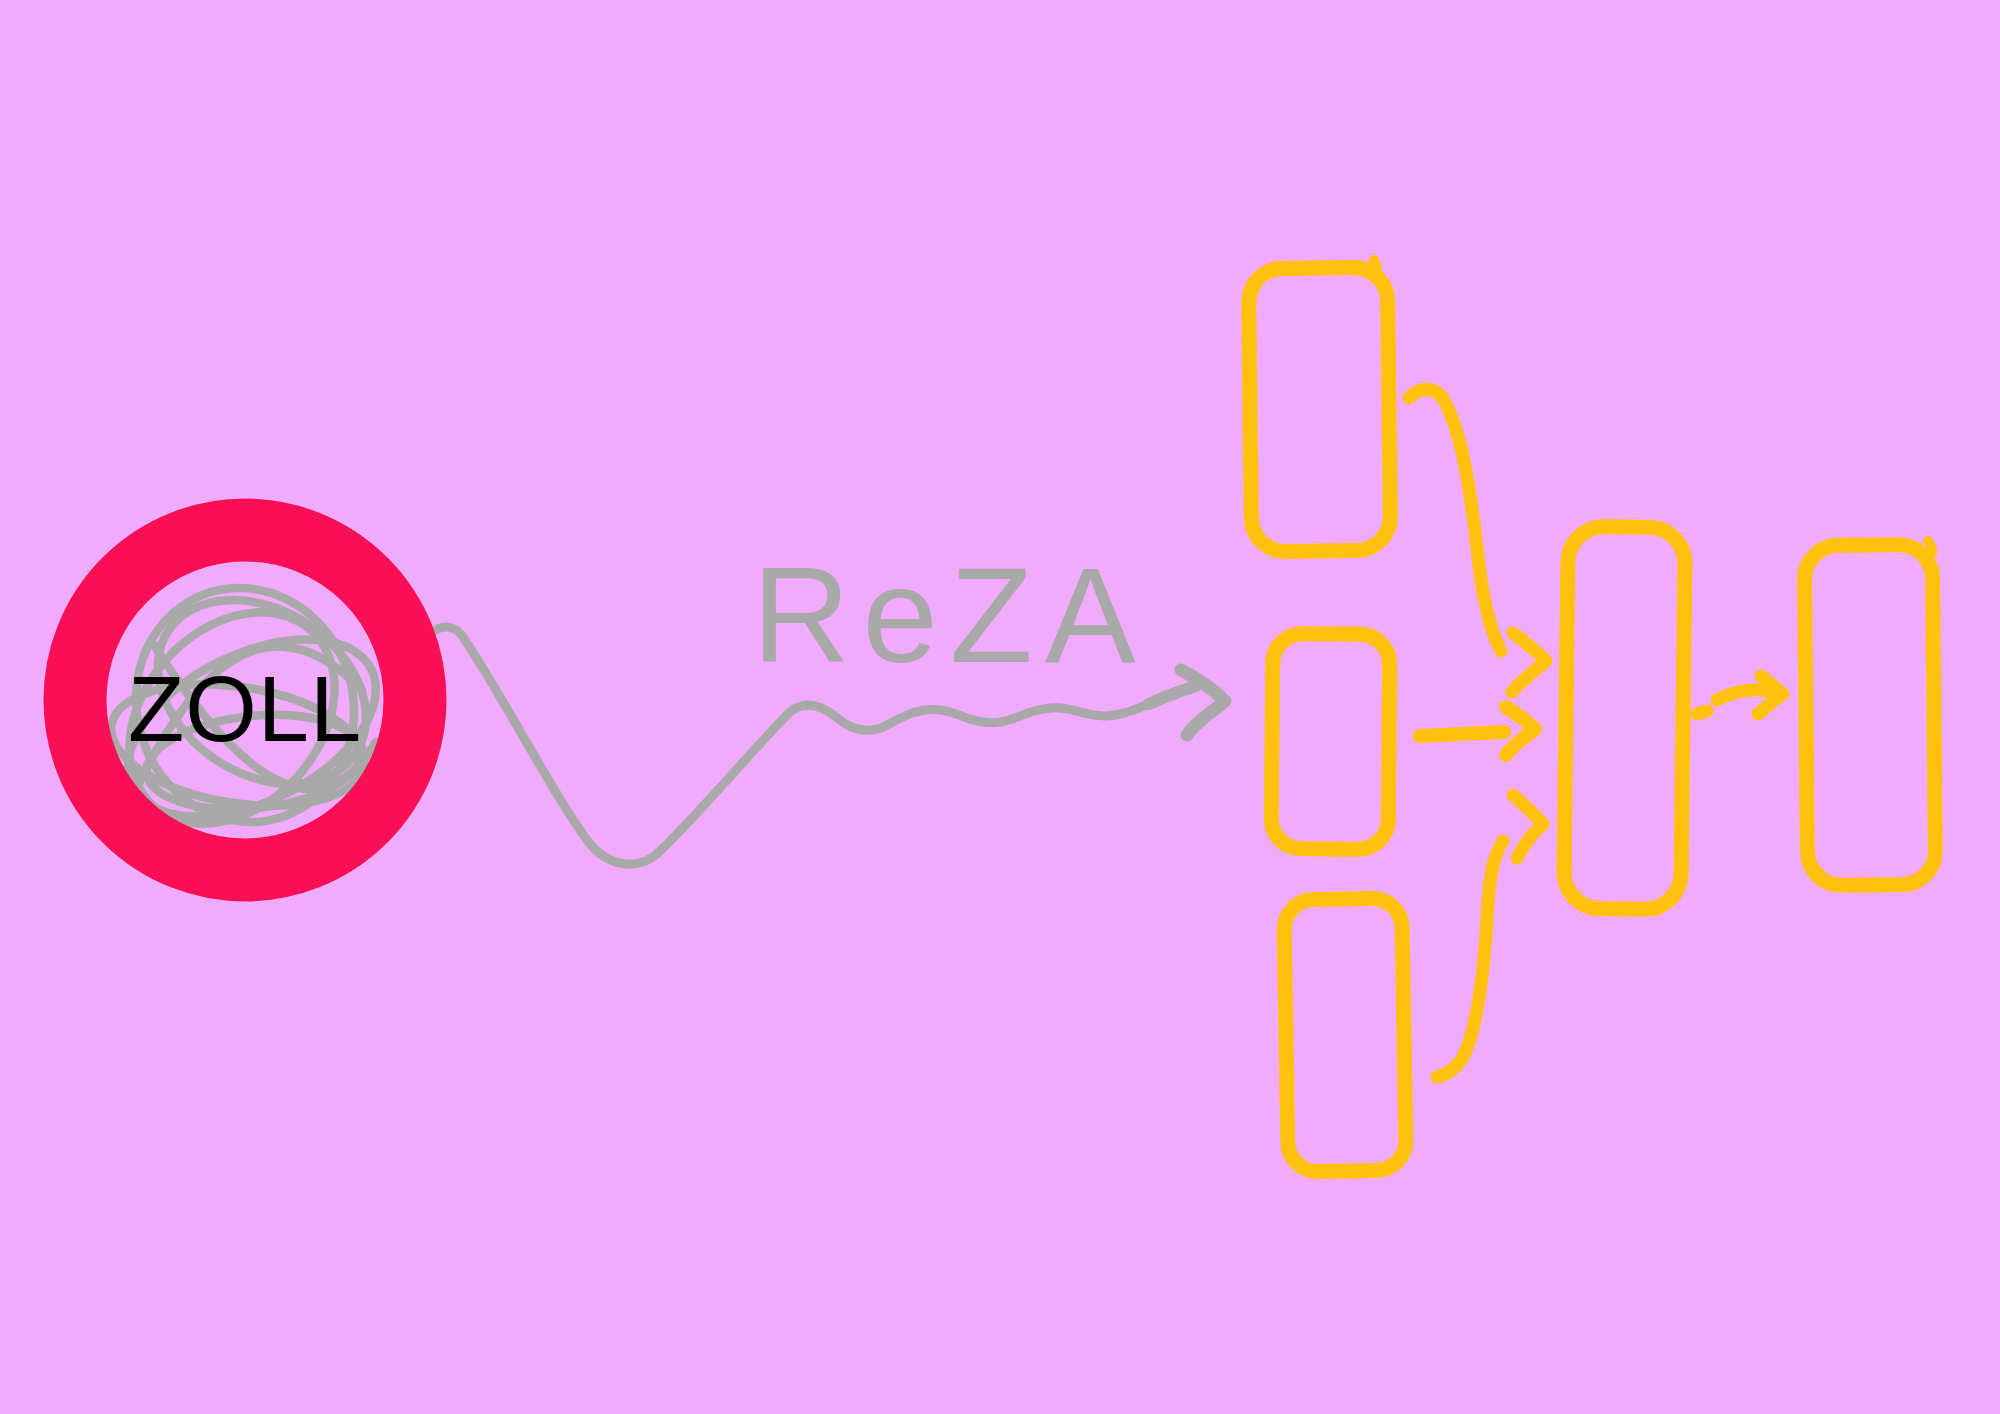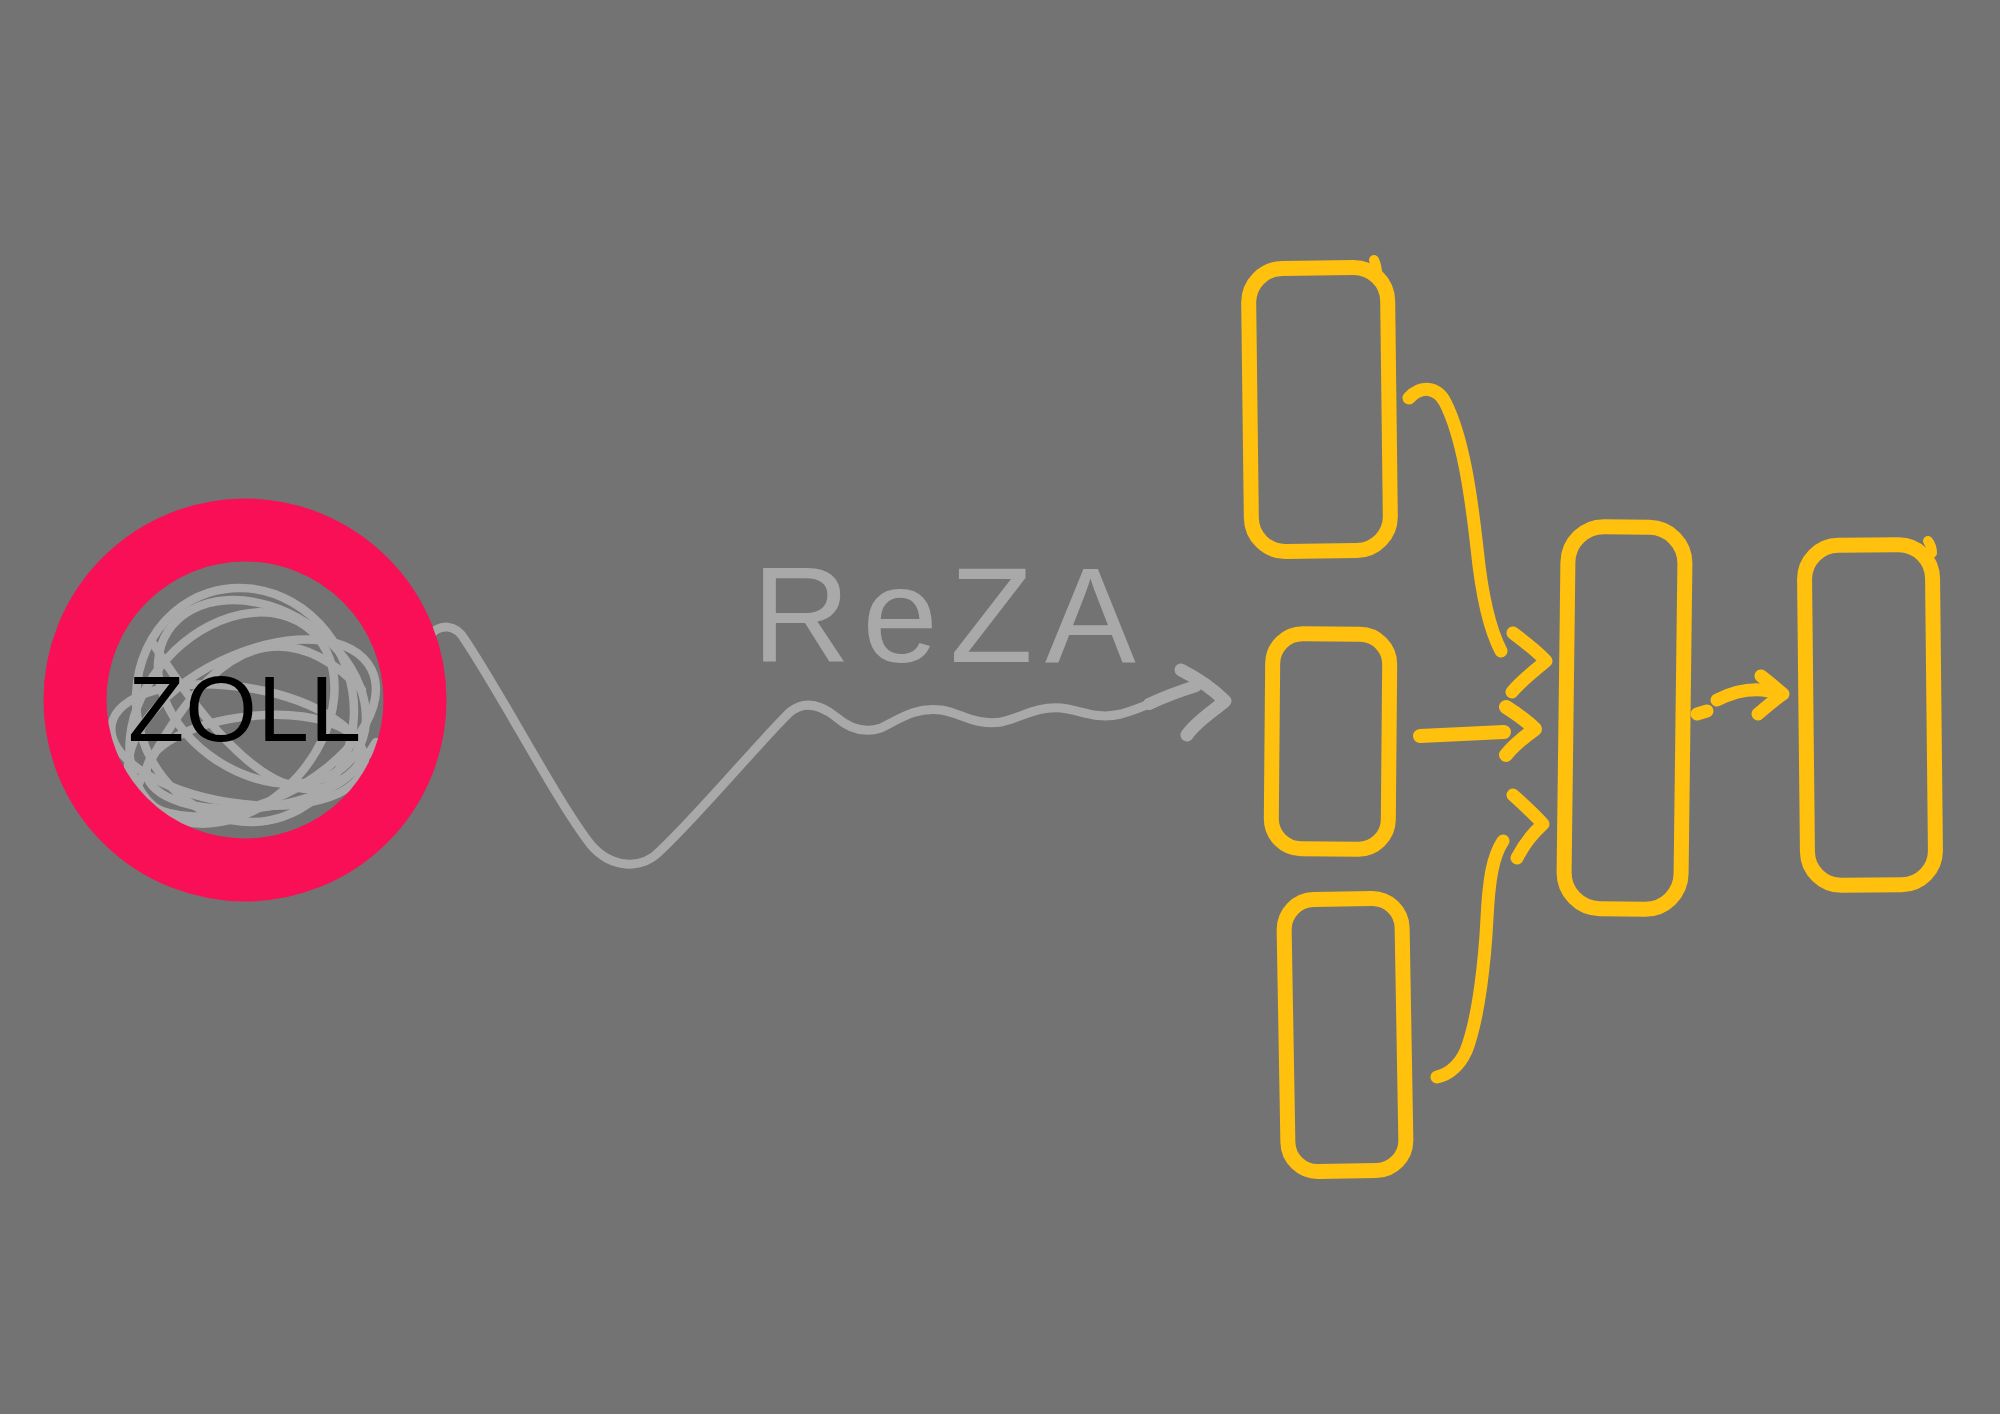--- a/index.html
+++ b/index.html
@@ -4,21 +4,21 @@
 <style>
   html, body {
     margin: 0;
     padding: 0;
     background: #ffffff;
   }
   .canvas {
     position: relative;
     width: 2000px;
     height: 1414px;
-    background: #737373;
+    background: #f0abfc;
     overflow: hidden;
   }
   svg { display: block; }
   .zoll-label {
     font-family: "Liberation Sans", sans-serif;
     font-size: 92px;
     font-weight: 400;
     letter-spacing: 1px;
   }
   .reza-label {

